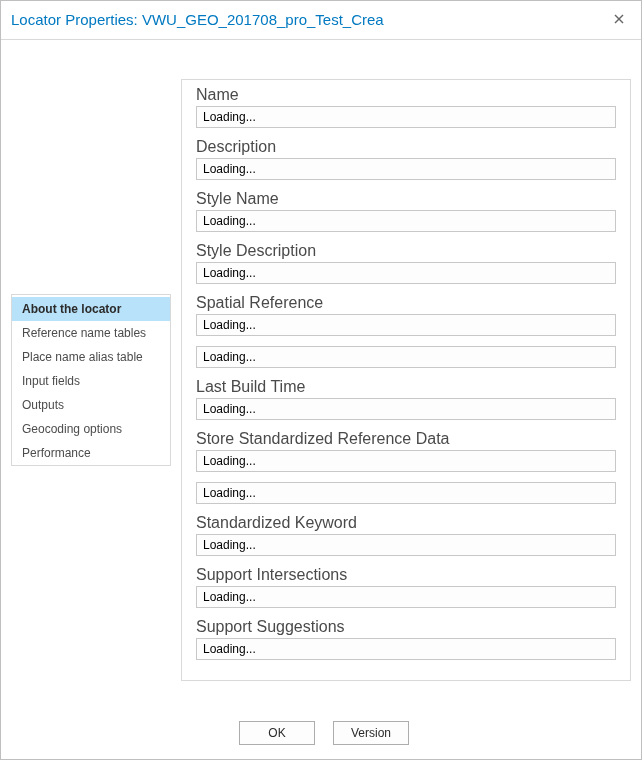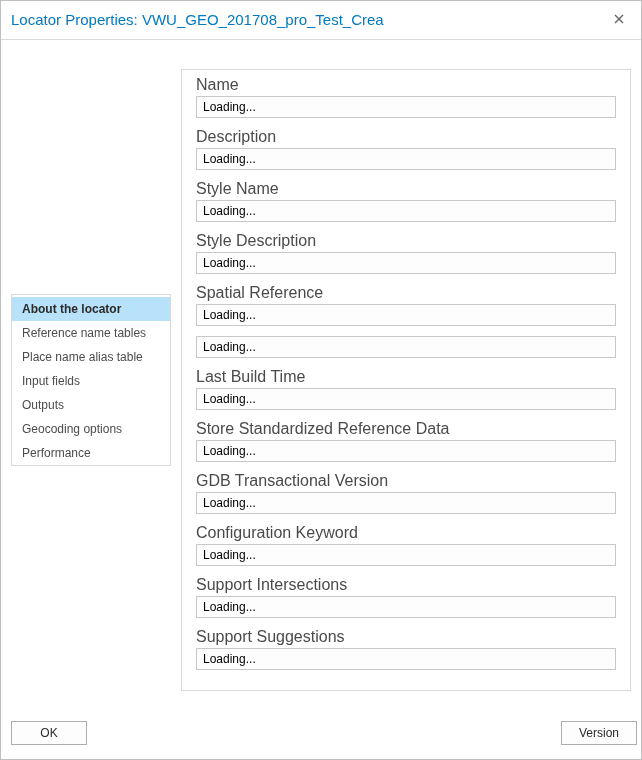--- a/index.html
+++ b/index.html
@@ -95,21 +95,21 @@
     padding: 3px 6px;
     font-size: 12px;
     color: #000000;
     min-height: 14px;
     white-space: nowrap;
     overflow: hidden;
     text-overflow: ellipsis;
   }
   .footer {
     display: flex;
-    justify-content: space-between;
+    justify-content: center;
     gap: 18px;
     padding: 12px 4px 14px 10px;
   }
   .btn {
     min-width: 76px;
     padding: 4px 12px;
     border: 1px solid #adadad;
     background: #fdfdfd;
     cursor: pointer;
     font-family: inherit;
@@ -171,25 +171,24 @@
         </div>
         <div class="field">
           <div class="field-label">Last Build Time</div>
           <div class="field-value">Loading...</div>
         </div>
         <div class="field">
           <div class="field-label">Store Standardized Reference Data</div>
           <div class="field-value">Loading...</div>
         </div>
         <div class="field">
-          <div class="field-label">GDB Transactional Version</div>
-          <div class="field-value">Loading...</div>
-        </div>
-        <div class="field">
-          <div class="field-label">Configuration Keyword</div>
+          <div class="field-value">Loading...</div>
+        </div>
+        <div class="field">
+          <div class="field-label">Standardized Keyword</div>
           <div class="field-value">Loading...</div>
         </div>
         <div class="field">
           <div class="field-label">Support Intersections</div>
           <div class="field-value">Loading...</div>
         </div>
         <div class="field">
           <div class="field-label">Support Suggestions</div>
           <div class="field-value">Loading...</div>
         </div>

